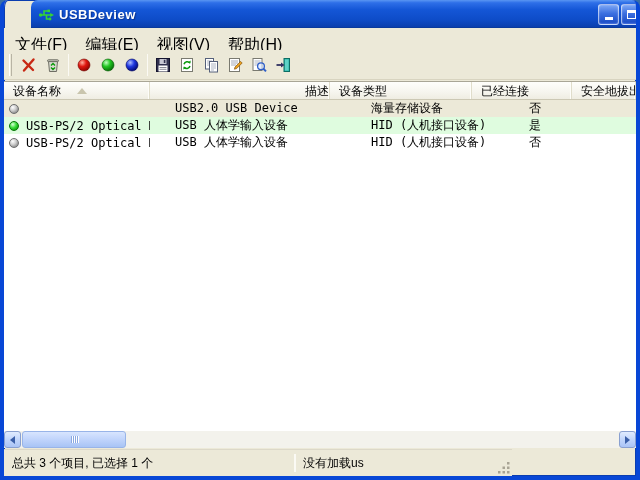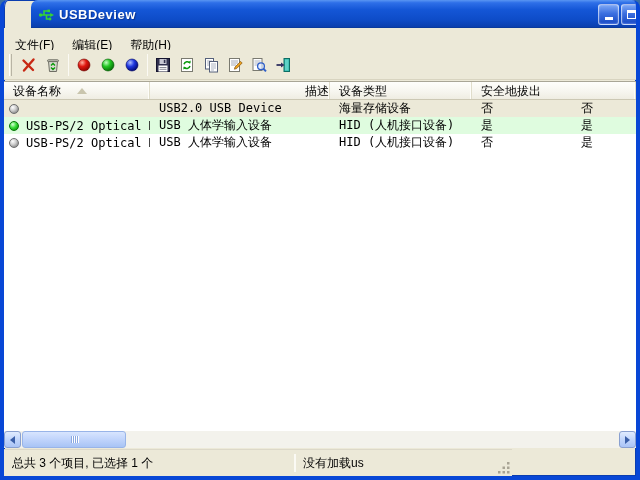--- a/index.html
+++ b/index.html
@@ -16,21 +16,21 @@
     text-shadow:1px 1px 1px #0A3390;flex:1;white-space:nowrap;overflow:hidden;}
   .caption-btns{display:flex;gap:2px;}
   .cap-btn{width:21px;height:21px;border-radius:3px;border:1px solid rgba(255,255,255,.6);
     display:flex;align-items:center;justify-content:center;cursor:default;}
   .cap-blue{background:linear-gradient(180deg,#7DA7F5 0%,#3B6FE0 45%,#1E50C8 90%,#2C5CD8 100%);box-shadow:inset 0 0 2px #fff6;}
   .cap-red{background:linear-gradient(180deg,#F5A088 0%,#E4643C 45%,#C43314 90%,#D04A24 100%);box-shadow:inset 0 0 2px #fff6;}
   .glyph-min{width:8px;height:3px;background:#fff;margin-top:9px;}
   .glyph-max{width:9px;height:9px;border:1px solid #fff;border-top:3px solid #fff;}
   
   .menubar{position:absolute;left:0;top:28px;width:632px;height:36px;background:#ECE9D8;
-    display:flex;align-items:center;font-size:12px;border-bottom:1px solid #E2DFC8;padding-left:2px;}
+    display:flex;align-items:center;font-size:16px;border-bottom:1px solid #E2DFC8;padding-left:2px;}
   .menu-item{padding:2px 9px 3px 9px;white-space:nowrap;color:#000;}
   .menu-item .akey{text-decoration:underline;}
   
   .toolbar{position:absolute;left:0;top:50px;width:632px;height:30px;background:#ECE9D8;
     display:flex;align-items:center;border-bottom:1px solid #D8D4C0;}
   .tb-grip{width:3px;height:22px;margin:0 5px 0 5px;border-left:1px solid #fff;border-right:1px solid #B8B4A4;}
   .tb-btn{width:24px;height:25px;display:flex;align-items:center;justify-content:center;border:1px solid transparent;border-radius:2px;}
   .tb-sep{width:1px;height:22px;background:#C6C2AE;border-right:1px solid #FBFAF4;margin:0 3px;}
   
   .listview{position:absolute;left:0;top:81px;width:632px;height:350px;background:#fff;
@@ -40,21 +40,21 @@
     border-bottom:1px solid #CCC8B4;font-family:"Liberation Sans",sans-serif;}
   .hcell{font-size:12px;color:#000;padding:2px 0 0 9px;white-space:nowrap;overflow:hidden;
     border-right:1px solid #E0DDCB;box-shadow:inset -1px 0 0 #FDFDF9;display:flex;align-items:center;}
   .sort-up{width:0;height:0;border-left:5px solid transparent;border-right:5px solid transparent;
     border-bottom:6px solid #C9C5AD;margin-left:16px;margin-top:-1px;}
   .c1{width:146px;flex:0 0 146px;}
   .c2{width:180px;flex:0 0 180px;justify-content:flex-end;}
   .c3{width:142px;flex:0 0 142px;}
   .c4{width:100px;flex:0 0 100px;}
   .c5{flex:1 1 auto;min-width:60px;}
-  .lv-row{display:flex;height:17px;flex:0 0 17px;align-items:center;font-size:12px;}
+  .lv-row{display:flex;height:17px;flex:0 0 17px;align-items:center;font-size:12px;gap:16px;}
   .cell{padding-left:9px;white-space:nowrap;overflow:hidden;height:17px;line-height:16px;}
   .rowbg-selected{background:#ECE9D8;}
   .rowbg-connected{background:#DFFCDF;}
   .rowbg-none{background:#FFFFFF;}
   .name-cell{display:flex;align-items:center;padding-left:5px;}
   .ball{width:10px;height:10px;border-radius:50%;margin-right:7px;flex:0 0 auto;}
   .ball-gray{background:radial-gradient(circle at 35% 30%,#FFFFFF,#D0D0D0 40%,#858585 85%);border:1px solid #6E6E6E;}
   .ball-green{background:radial-gradient(circle at 35% 30%,#D6FFD6,#38DC38 45%,#0A9A0A 85%);border:1px solid #067806;}
   .lv-fill{flex:1 1 auto;background:#fff;}
   
@@ -108,20 +108,21 @@
         <svg width="11" height="11" viewBox="0 0 11 11">
           <path d="M1.5 1.5 L9.5 9.5 M9.5 1.5 L1.5 9.5" stroke="#fff" stroke-width="2"></path>
         </svg>
       </div>
     </div>
   </div>
 
   <div class="menubar">
     <div class="menu-item"><span>文件(</span><span class="akey">F</span><span>)</span></div>
     <div class="menu-item"><span>编辑(</span><span class="akey">E</span><span>)</span></div>
+    <div class="menu-item"><span>视图(</span><span class="akey">V</span><span>)</span></div>
     <div class="menu-item"><span>帮助(</span><span class="akey">H</span><span>)</span></div>
   </div>
 
   <div class="toolbar">
     <div class="tb-grip"></div>
 
     <div class="tb-btn">
       <svg width="16" height="16" viewBox="0 0 16 16">
         <path d="M2.5 3.5 L12 13 M12.5 2.5 L3 13.5" stroke="#C82814" stroke-width="2.4" stroke-linecap="round"></path>
       </svg>
@@ -231,20 +232,23 @@
     <div class="lv-header">
       <div class="hcell c1">
         <span>设备名称</span>
         <span class="sort-up"></span>
       </div>
       <div class="hcell c2">
           <span>描述</span>
         </div>
       <div class="hcell c3">
           <span>设备类型</span>
+        </div>
+      <div class="hcell c4">
+          <span>已经连接</span>
         </div>
       <div class="hcell c5">
           <span>安全地拔出</span>
         </div>
     </div>
 
     <div class="lv-row rowbg-selected">
       <div class="cell c1 name-cell">
           <span class="ball ball-gray"></span>
           <span></span>

